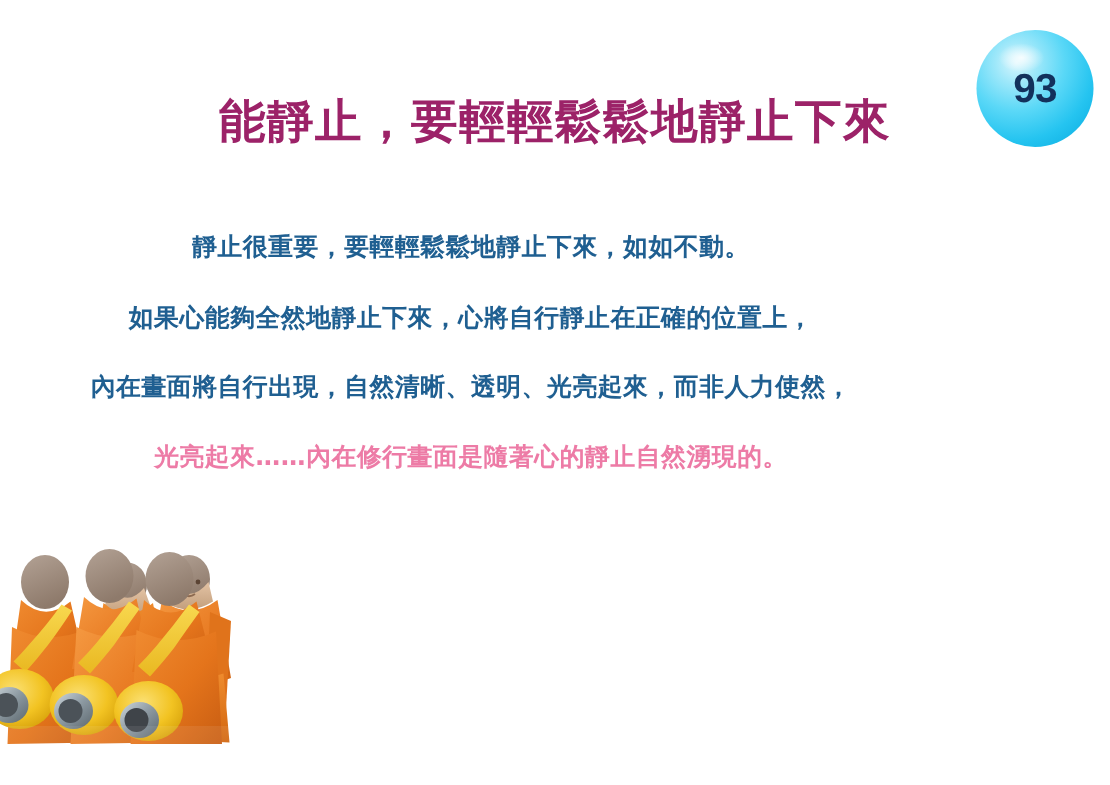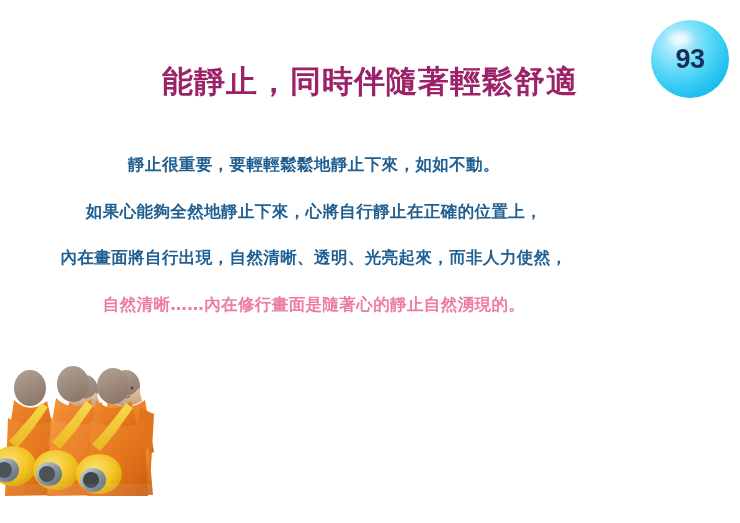--- a/index.html
+++ b/index.html
@@ -135,27 +135,27 @@
 </head>
 <body>
 
 <div class="slide">
 
   <div class="badge">
     <div class="badge-shine"></div>
     <span class="badge-num">93</span>
   </div>
 
-  <div class="title">能靜止，同時伴隨著輕鬆舒適</div>
+  <div class="title">能靜止，要輕輕鬆鬆地靜止下來</div>
 
   <div class="body-block">
     <div class="body-line">靜止很重要，要輕輕鬆鬆地靜止下來，如如不動。</div>
     <div class="body-line">如果心能夠全然地靜止下來，心將自行靜止在正確的位置上，</div>
     <div class="body-line">內在畫面將自行出現，自然清晰、透明、光亮起來，而非人力使然，</div>
-    <div class="body-line accent">自然清晰……內在修行畫面是隨著心的靜止自然湧現的。</div>
+    <div class="body-line accent">光亮起來……內在修行畫面是隨著心的靜止自然湧現的。</div>
   </div>
 
   <div class="monks">
     <svg width="186" height="152" viewBox="0 0 186 152" xmlns="http://www.w3.org/2000/svg">
       <defs>
         <linearGradient id="robeA" x1="0" y1="0" x2="1" y2="1">
           <stop offset="0%" stop-color="#f08c31"></stop>
           <stop offset="55%" stop-color="#e4741b"></stop>
           <stop offset="100%" stop-color="#c85d12"></stop>
         </linearGradient>

